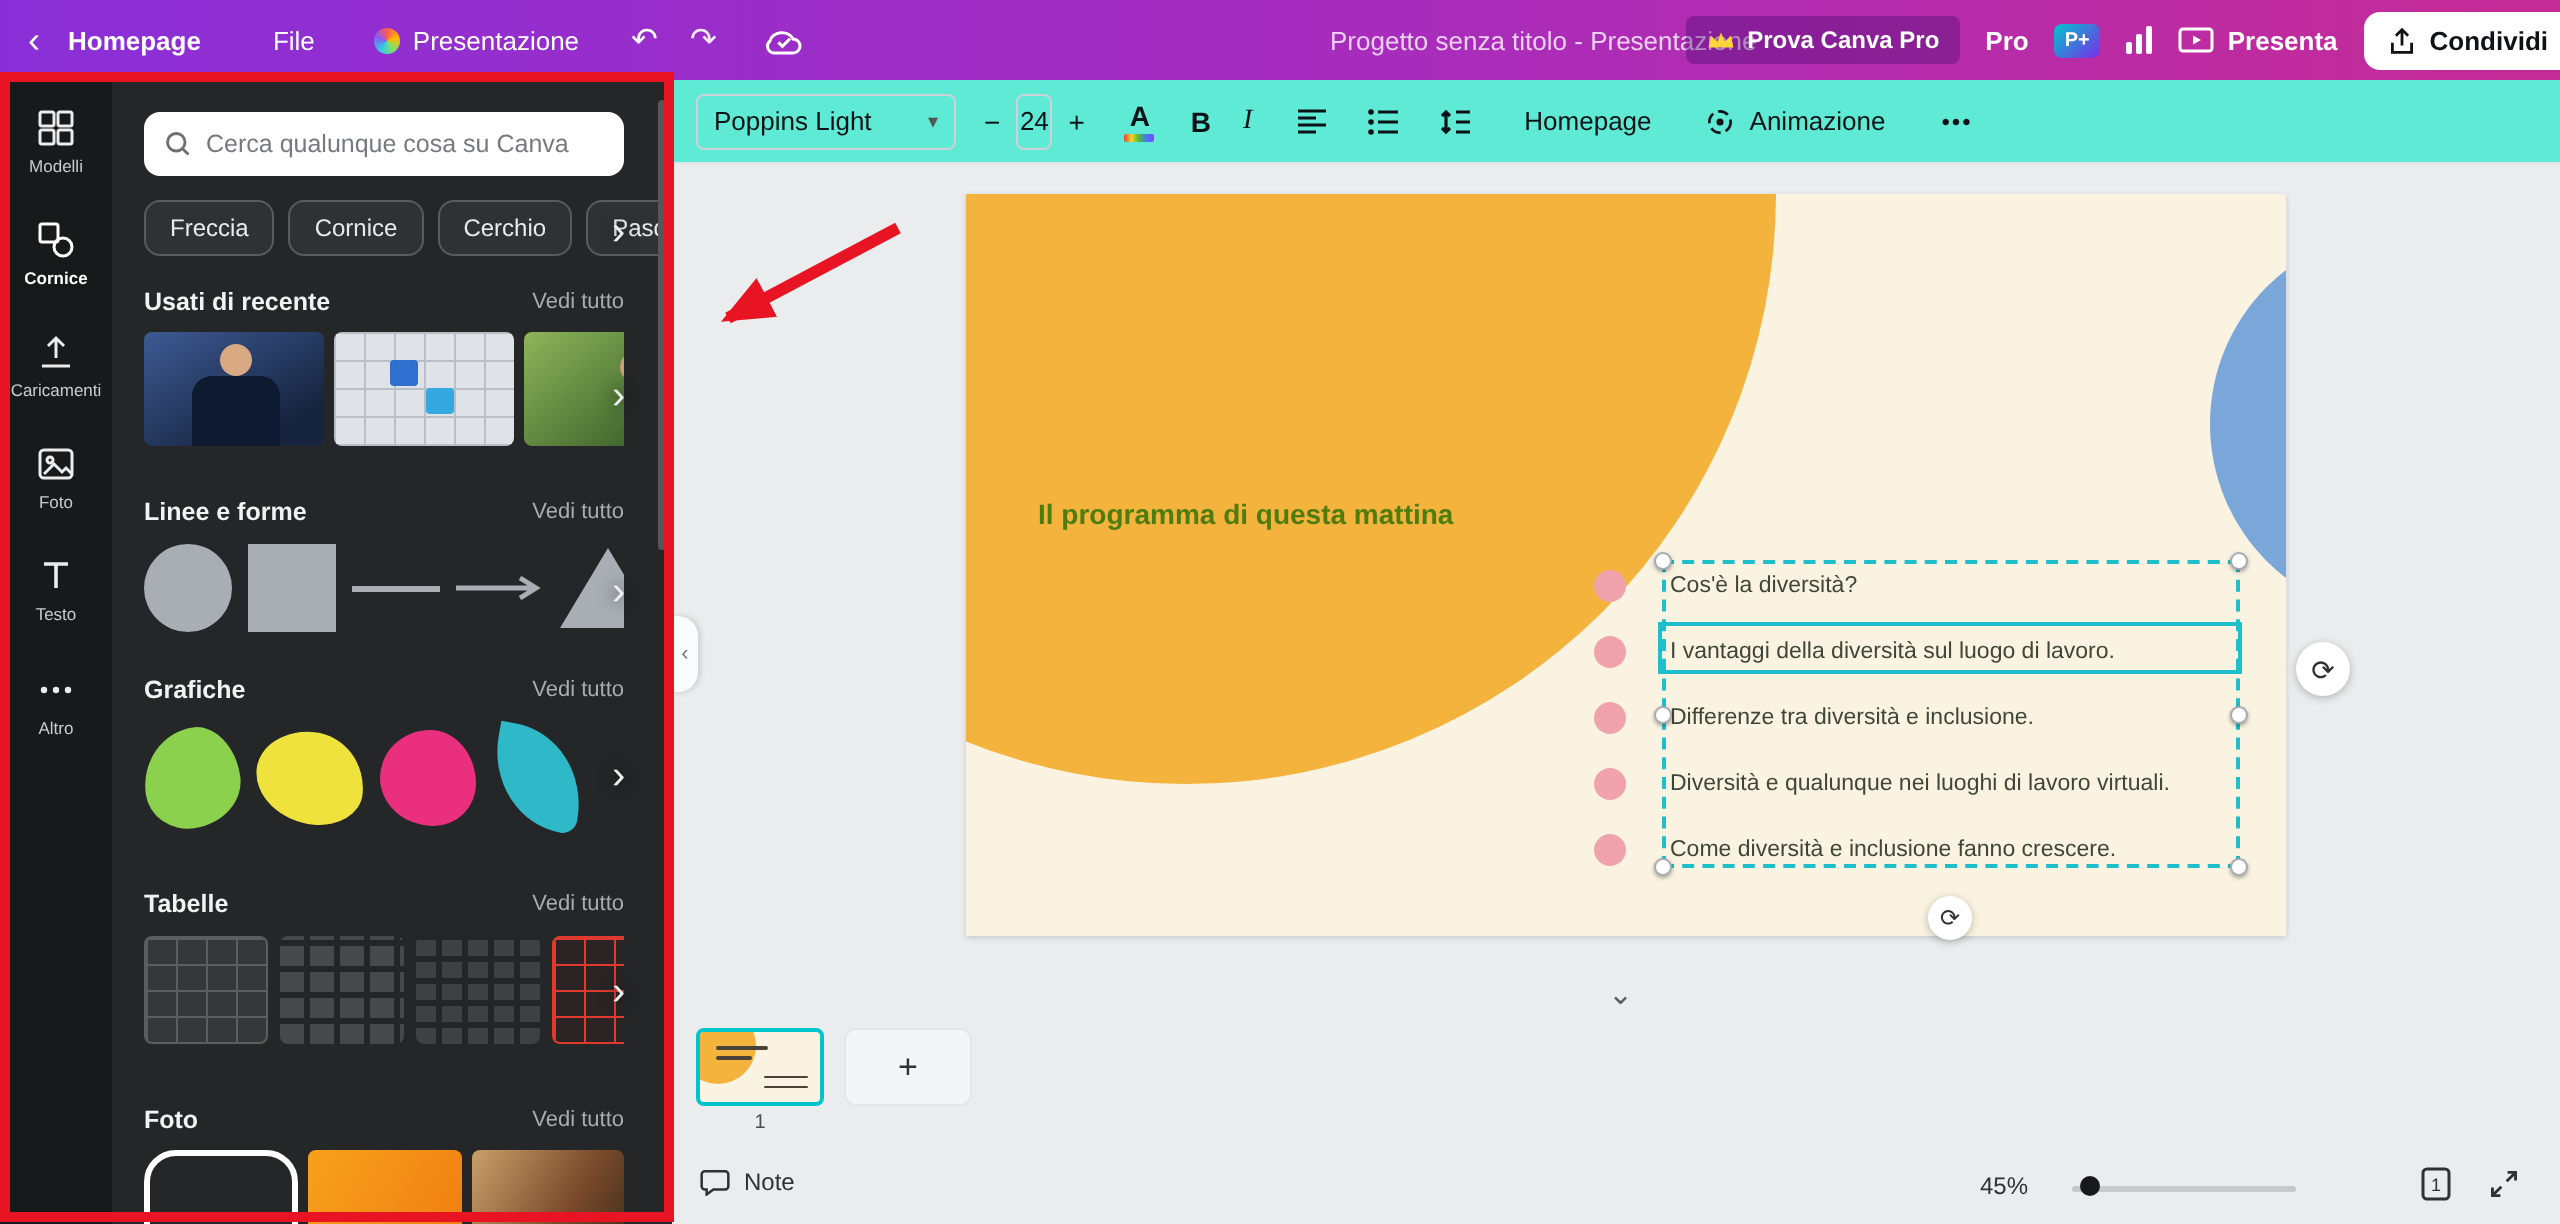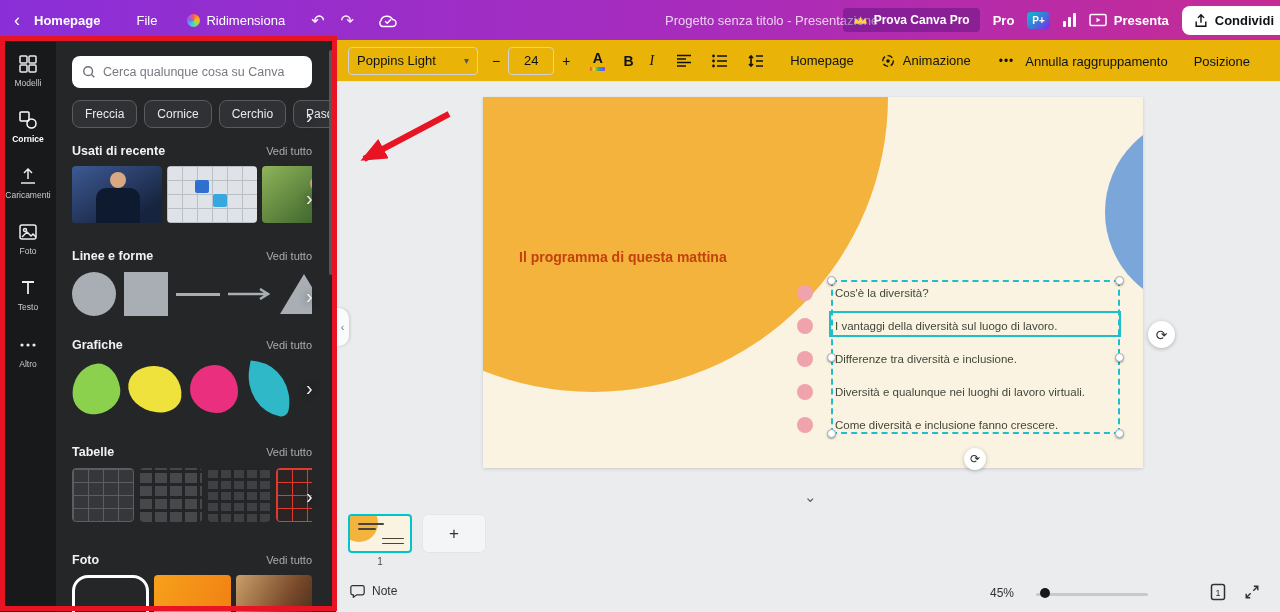--- a/index.html
+++ b/index.html
@@ -89,46 +89,46 @@
   .tbl.red { background-color:#2a2425; border:1px solid #e03a2f;
     background-image:linear-gradient(#e03a2f 1px,transparent 1px),linear-gradient(90deg,#e03a2f 1px,transparent 1px);
     background-size:15px 13px; }
 
   .photo1 { width:90px; height:57px; border:3px solid #fff; border-radius:16px; background:transparent; }
   .photo2 { width:90px; height:57px; border-radius:4px; background:linear-gradient(120deg,#f7a11b,#f07c12); }
   .photo3 { width:90px; height:57px; border-radius:4px; background:linear-gradient(120deg,#caa06a,#7a4a2b 60%,#3c2b1a); }
 
   
   .workspace { position:absolute; left:336px; top:40px; width:944px; height:572px; background:#ebecee; }
-  .toolbar { position:absolute; left:0; top:0; width:944px; height:42px; background:#eab308;
+  .toolbar { position:absolute; left:0; top:0; width:944px; height:42px; background:#5eead4;
     border-bottom:1px solid #e3e5e8; display:flex; align-items:center; color:#0d1216; }
   .font-box { margin-left:12px; width:130px; height:28px; border:1px solid #ced2d8; border-radius:4px;
     display:flex; align-items:center; justify-content:space-between; padding:0 8px; font-size:13px; cursor:pointer; }
   .tb-btn { font-size:14px; cursor:pointer; display:flex; align-items:center; justify-content:center; }
-  .size-box { width:46px; height:28px; border:1px solid #ced2d8; border-radius:4px; display:flex;
+  .size-box { width:18px; height:28px; border:1px solid #ced2d8; border-radius:4px; display:flex;
     align-items:center; justify-content:center; font-size:13px; margin:0 8px; cursor:text; }
   .colorA { display:flex; flex-direction:column; align-items:center; gap:2px; cursor:pointer; }
   .colorA b { font-size:14px; line-height:14px; }
   .colorA i { display:block; width:15px; height:4px; border-radius:1px;
     background:linear-gradient(90deg,#e93e3a,#f6d32d,#50b83c,#3e7bfa,#8b3dff); }
   .txt-btn { font-size:13px; font-weight:500; cursor:pointer; white-space:nowrap; }
   .anim-wrap { display:flex; align-items:center; gap:7px; cursor:pointer; }
   .tb-right-group { position:absolute; right:30px; top:0; height:42px; display:flex; align-items:center; gap:26px; }
 
   
   .slide { position:absolute; left:147px; top:57px; width:660px; height:371px; background:#fbf3e2;
     overflow:hidden; box-shadow:0 1px 3px rgba(0,0,0,.15); }
   .blob-orange { position:absolute; left:-185px; top:-295px; width:590px; height:590px;
     border-radius:50%; background:#f4b33d; }
   .blob-blue { position:absolute; left:622px; top:18px; width:194px; height:194px;
     border-radius:50%; background:#7ba6d9; }
   .slide-title { position:absolute; left:36px; top:26px; font-size:38px; line-height:52px; font-weight:800;
     letter-spacing:1.5px; color:transparent; -webkit-text-stroke:2px #3a3123; cursor:move; }
   @supports not (-webkit-text-stroke: 1px #000) { .slide-title { color:#3a3123; } }
-  .slide-subtitle { position:absolute; left:36px; top:152px; font-size:14px; font-weight:700; color:#c2410c; cursor:move;text-align:center; }
+  .slide-subtitle { position:absolute; left:36px; top:152px; font-size:14px; font-weight:700; color:#4d7c0f; cursor:move;text-align:center; }
   .bullet-row { position:absolute; left:0; width:660px; height:24px; }
   .bullet-dot { position:absolute; left:314px; width:16px; height:16px; border-radius:50%; background:#f0a3ac; }
   .bullet-txt { position:absolute; left:352px; top:0; font-size:11.5px; line-height:24px; color:#3f4638; white-space:nowrap; }
   .sel-dashed { position:absolute; left:348px; top:183px; width:289px; height:154px;
     border:2px dashed #1fbecb; cursor:move; }
   .sel-solid { position:absolute; left:346px; top:214px; width:292px; height:26px;
     border:2px solid #1fbecb; }
   .handle { position:absolute; width:9px; height:9px; border-radius:50%; background:#fff;
     border:1px solid #a7acb2; box-shadow:0 1px 2px rgba(0,0,0,.35); cursor:pointer; }
 
@@ -169,21 +169,21 @@
 </head>
 <body>
 
 <header class="topbar">
   <div class="tb-left">
     <span class="tb-back">‹</span>
     <span class="tb-link">Homepage</span>
     <span class="tb-link thin">File</span>
     <span class="resize-wrap">
       <span class="rainbow-dot"></span>
-      <span style="font-size:13px;">Ridimensiona</span>
+      <span style="font-size:13px;">Presentazione</span>
     </span>
     <span class="tb-glyph">↶</span>
     <span class="tb-glyph redo">↷</span>
     <span class="cloud-ic">
       <svg width="20" height="15" viewBox="0 0 20 15">
           <path d="M5 13.5 h9.5 a3.5 3.5 0 0 0 0-7 a6 5 0 0 0-11.5 1 a3.4 3.4 0 0 0 2 6z" fill="none" stroke="#fff" stroke-width="1.5"></path>
           <path d="M7.2 8.2 l2 2 3.8-3.8" stroke="#fff" fill="none" stroke-width="1.5"></path>
         </svg>
     </span>
   </div>
@@ -397,24 +397,20 @@
     </span>
     <span class="txt-btn" style="margin-left:26px;">Homepage</span>
     <span class="anim-wrap" style="margin-left:26px;">
       <svg width="16" height="16" viewBox="0 0 18 18" fill="none" stroke="#0d1216" stroke-width="1.5">
           <circle cx="9" cy="9" r="6" stroke-dasharray="6 3"></circle>
           <circle cx="9" cy="9" r="2" fill="#0d1216" stroke="none"></circle>
         </svg>
       <span class="txt-btn">Animazione</span>
     </span>
     <span class="tb-btn" style="margin-left:28px;letter-spacing:1px;font-size:12px;">•••</span>
-    <div class="tb-right-group">
-      <span class="txt-btn">Annulla raggruppamento</span>
-      <span class="txt-btn">Posizione</span>
-    </div>
   </div>
 
   <div class="slide">
     <div class="blob-orange"></div>
     <div class="blob-blue"></div>
     <div class="slide-subtitle">Il programma di questa mattina</div>
 
     <div class="bullet-row" style="top:184px">
       <span class="bullet-dot" style="top:4px"></span>
       <span class="bullet-txt">Cos'è la diversità?</span>

